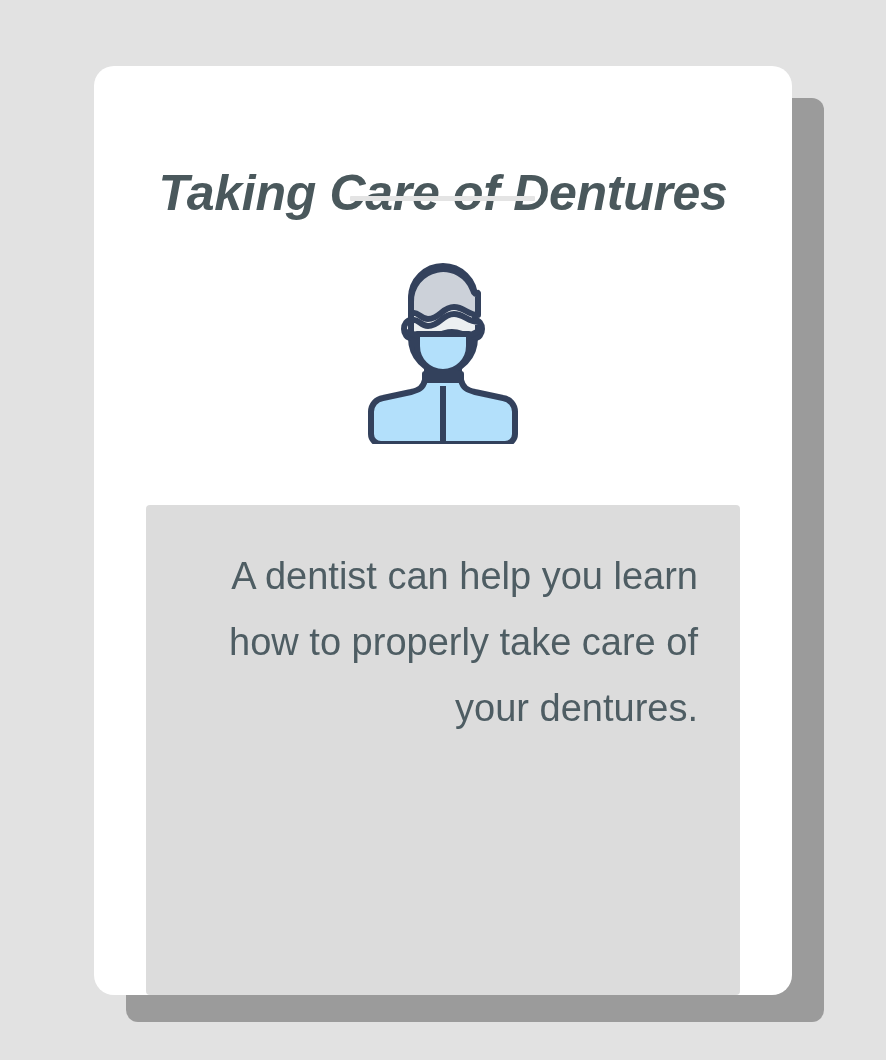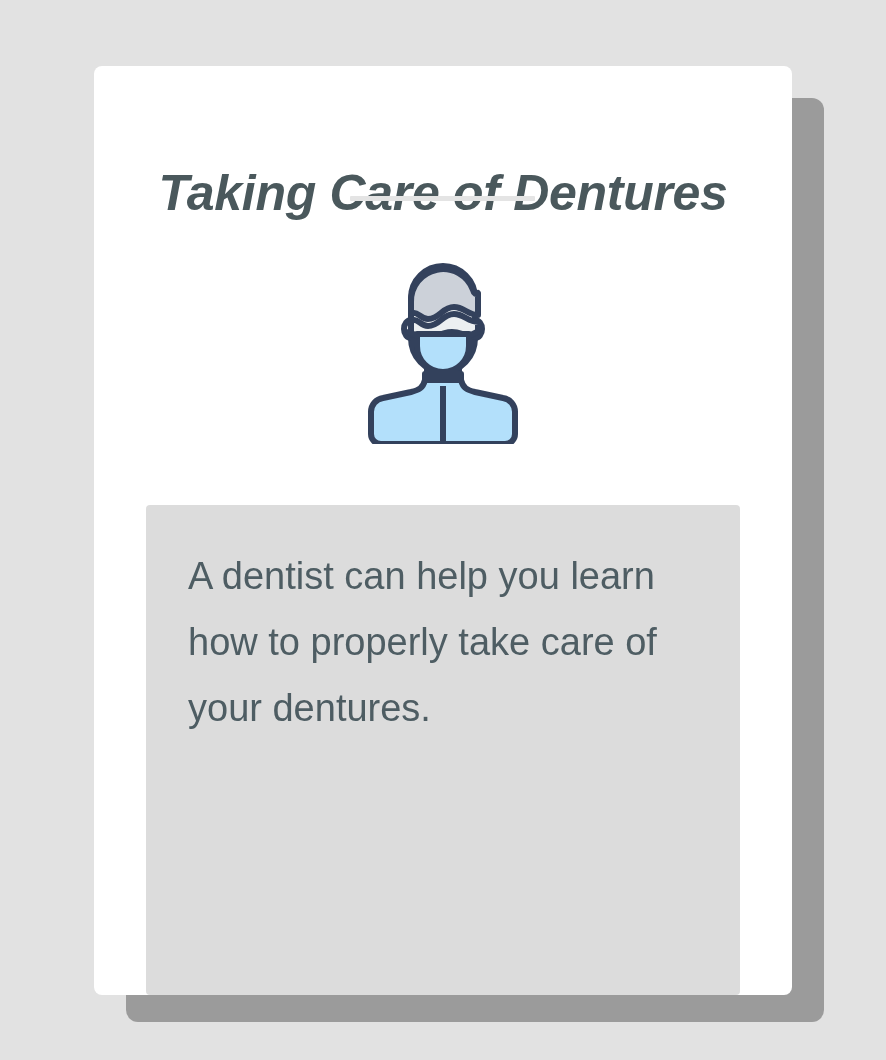--- a/index.html
+++ b/index.html
@@ -35,21 +35,21 @@
   }
 
   
   .card {
     position: absolute;
     left: 94px;
     top: 66px;
     width: 698px;
     height: 929px;
     background: #ffffff;
-    border-radius: 8px;
+    border-radius: 20px;
     overflow: hidden;
   }
 
   .card-title {
     position: absolute;
     left: 0;
     top: 98px;
     width: 698px;
     text-align: center;
     font-size: 50px;
@@ -94,21 +94,21 @@
     height: 490px;
     background: #dcdcdc;
     border-radius: 4px;
   }
 
   .body-text {
     position: absolute;
     left: 42px;
     top: 38px;
     width: 510px;
-    text-align: left;
+    text-align: right;
     font-size: 38px;
     line-height: 66px;
     color: #4e5d63;
     font-weight: normal;
   }
 </style>
 </head>
 <body>
 
 <div id="stage">

